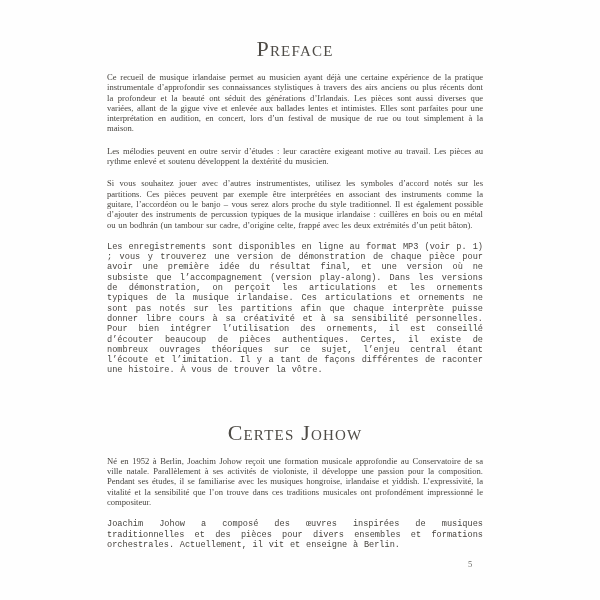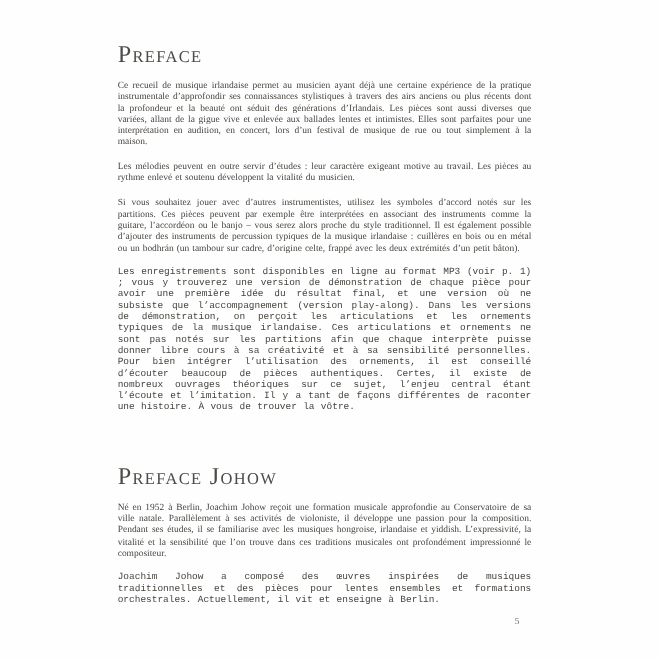--- a/index.html
+++ b/index.html
@@ -22,20 +22,21 @@
     width: 376px;
   }
   h1.section-heading {
     font-size: 22px;
     line-height: 1;
     font-weight: normal;
     font-variant: small-caps;
     letter-spacing: 1.2px;
     color: #4e4b46;
     margin: 0 0 8px 0;
+    text-align: center;
   }
   .section p {
     font-size: 8.6px;
     line-height: 10.3px;
     text-align: justify;
     color: #47443f;
     margin: 12px 0 12px 0;
     word-spacing: 0.6px;
   }
   .section p:last-child {
@@ -55,27 +56,27 @@
 </style>
 </head>
 <body>
 
 <div class="page">
   <div class="content">
 
     <div class="section">
       <h1 class="section-heading">Preface</h1>
       <p>Ce recueil de musique irlandaise permet au musicien ayant déjà une certaine expérience de la pratique instrumentale d’approfondir ses connaissances stylistiques à travers des airs anciens ou plus récents dont la profondeur et la beauté ont séduit des générations d’Irlandais. Les pièces sont aussi diverses que variées, allant de la gigue vive et enlevée aux ballades lentes et intimistes. Elles sont parfaites pour une interprétation en audition, en concert, lors d’un festival de musique de rue ou tout simplement à la maison.</p>
-      <p>Les mélodies peuvent en outre servir d’études : leur caractère exigeant motive au travail. Les pièces au rythme enlevé et soutenu développent la vitalité du musicien.</p>
+      <p>Les mélodies peuvent en outre servir d’études : leur caractère exigeant motive au travail. Les pièces au rythme enlevé et soutenu développent la dextérité du musicien.</p>
       <p>Si vous souhaitez jouer avec d’autres instrumentistes, utilisez les symboles d’accord notés sur les partitions. Ces pièces peuvent par exemple être interprétées en associant des instruments comme la guitare, l’accordéon ou le banjo – vous serez alors proche du style traditionnel. Il est également possible d’ajouter des instruments de percussion typiques de la musique irlandaise : cuillères en bois ou en métal ou un bodhrán (un tambour sur cadre, d’origine celte, frappé avec les deux extrémités d’un petit bâton).</p>
       <p>Les enregistrements sont disponibles en ligne au format MP3 (voir p. 1) ; vous y trouverez une version de démonstration de chaque pièce pour avoir une première idée du résultat final, et une version où ne subsiste que l’accompagnement (version play-along). Dans les versions de démonstration, on perçoit les articulations et les ornements typiques de la musique irlandaise. Ces articulations et ornements ne sont pas notés sur les partitions afin que chaque interprète puisse donner libre cours à sa créativité et à sa sensibilité personnelles. Pour bien intégrer l’utilisation des ornements, il est conseillé d’écouter beaucoup de pièces authentiques. Certes, il existe de nombreux ouvrages théoriques sur ce sujet, l’enjeu central étant l’écoute et l’imitation. Il y a tant de façons différentes de raconter une histoire. À vous de trouver la vôtre.</p>
     </div>
 
     <div class="section">
-      <h1 class="section-heading">Preface Johow</h1>
+      <h1 class="section-heading">Certes Johow</h1>
       <p>Né en 1952 à Berlin, Joachim Johow reçoit une formation musicale approfondie au Conservatoire de sa ville natale. Parallèlement à ses activités de violoniste, il développe une passion pour la composition. Pendant ses études, il se familiarise avec les musiques hongroise, irlandaise et yiddish. L’expressivité, la vitalité et la sensibilité que l’on trouve dans ces traditions musicales ont profondément impressionné le compositeur.</p>
-      <p>Joachim Johow a composé des œuvres inspirées de musiques traditionnelles et des pièces pour lentes ensembles et formations orchestrales. Actuellement, il vit et enseigne à Berlin.</p>
+      <p>Joachim Johow a composé des œuvres inspirées de musiques traditionnelles et des pièces pour divers ensembles et formations orchestrales. Actuellement, il vit et enseigne à Berlin.</p>
     </div>
 
   </div>
 
   <div class="page-number">5</div>
 </div>
 
 </body></html>

